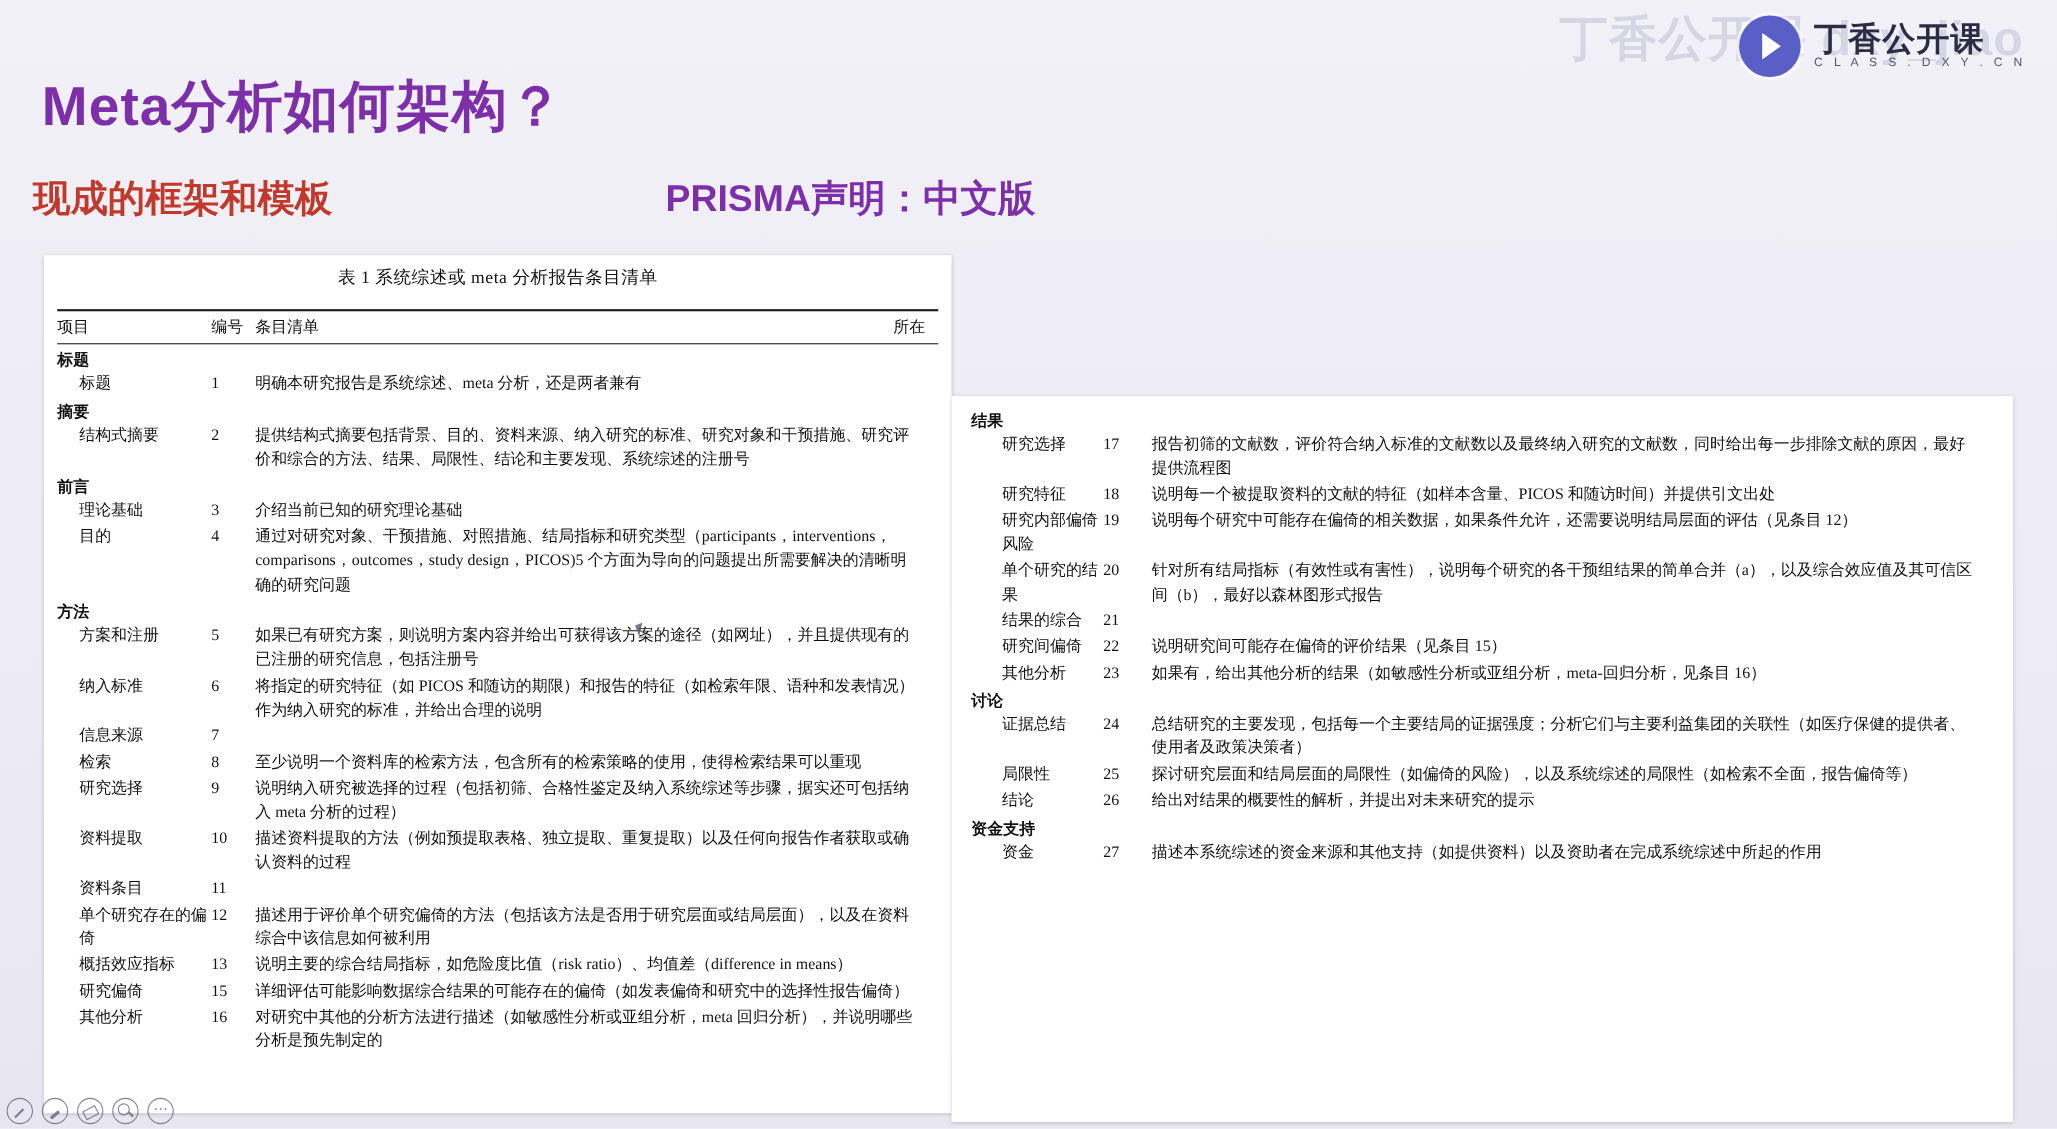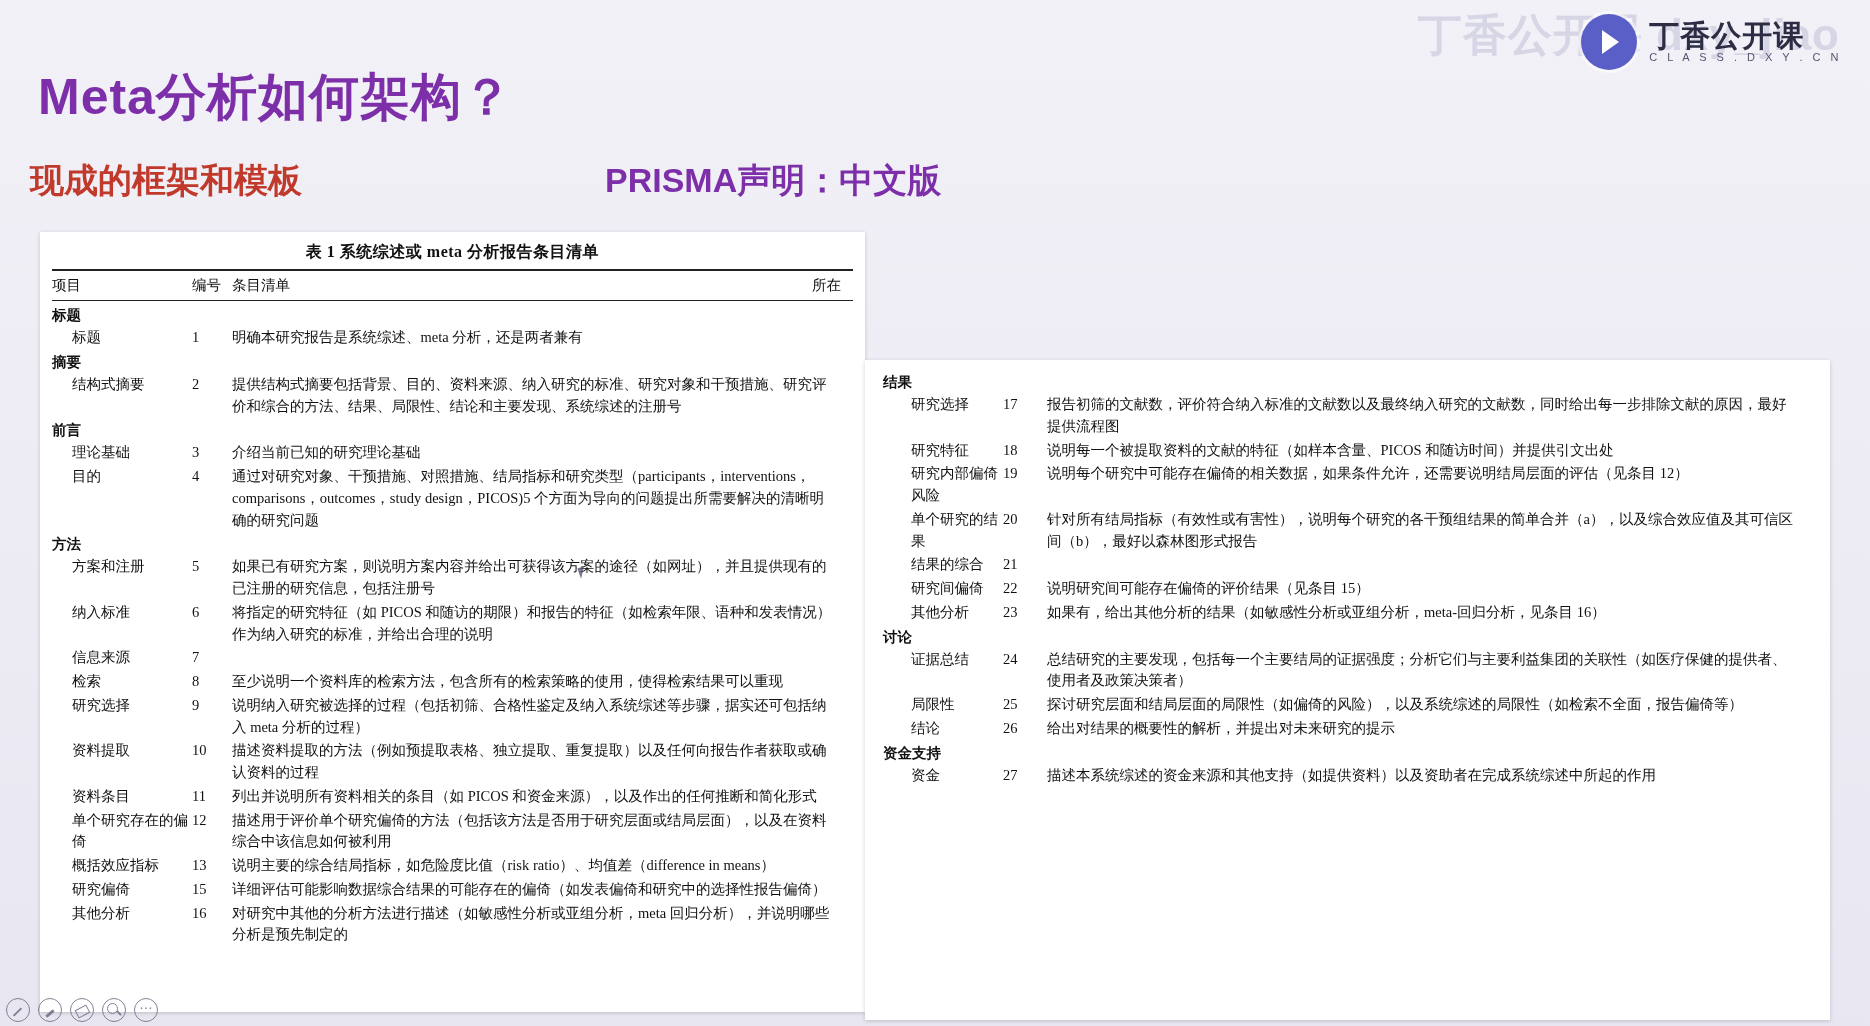--- a/index.html
+++ b/index.html
@@ -112,23 +112,23 @@
     left: 40px; top: 232px;
     width: 825px;
     height: 780px;
     background: #ffffff;
     box-shadow: 0 1px 4px rgba(0,0,0,.18);
     overflow: hidden;
   }
   .panel-left .tbl-title {
     text-align: center;
     font-size: 16px;
-    font-weight: bold;
+    font-weight: normal;
     color: #111;
-    padding: 10px 0 6px;
+    padding: 10px 0 18px;
     letter-spacing: .5px;
   }
   .rule-top { border-top: 2px solid #222; margin: 0 12px; }
   .rule-mid { border-top: 1px solid #222; margin: 0 12px; }
   .hdr-row {
     display: flex;
     font-size: 14.5px;
     color: #111;
     padding: 5px 24px 5px 12px;
     font-weight: normal;
@@ -330,21 +330,20 @@
           <div class="c-desc">说明纳入研究被选择的过程（包括初筛、合格性鉴定及纳入系统综述等步骤，据实还可包括纳入 meta 分析的过程）</div>
         </div>
         <div class="row">
           <div class="c-item">资料提取</div>
           <div class="c-no">10</div>
           <div class="c-desc">描述资料提取的方法（例如预提取表格、独立提取、重复提取）以及任何向报告作者获取或确认资料的过程</div>
         </div>
         <div class="row">
           <div class="c-item">资料条目</div>
           <div class="c-no">11</div>
-          <div class="c-desc">列出并说明所有资料相关的条目（如 PICOS 和资金来源），以及作出的任何推断和简化形式</div>
         </div>
         <div class="row">
           <div class="c-item">单个研究存在的偏倚</div>
           <div class="c-no">12</div>
           <div class="c-desc">描述用于评价单个研究偏倚的方法（包括该方法是否用于研究层面或结局层面），以及在资料综合中该信息如何被利用</div>
         </div>
         <div class="row">
           <div class="c-item">概括效应指标</div>
           <div class="c-no">13</div>
           <div class="c-desc">说明主要的综合结局指标，如危险度比值（risk ratio）、均值差（difference in means）</div>

